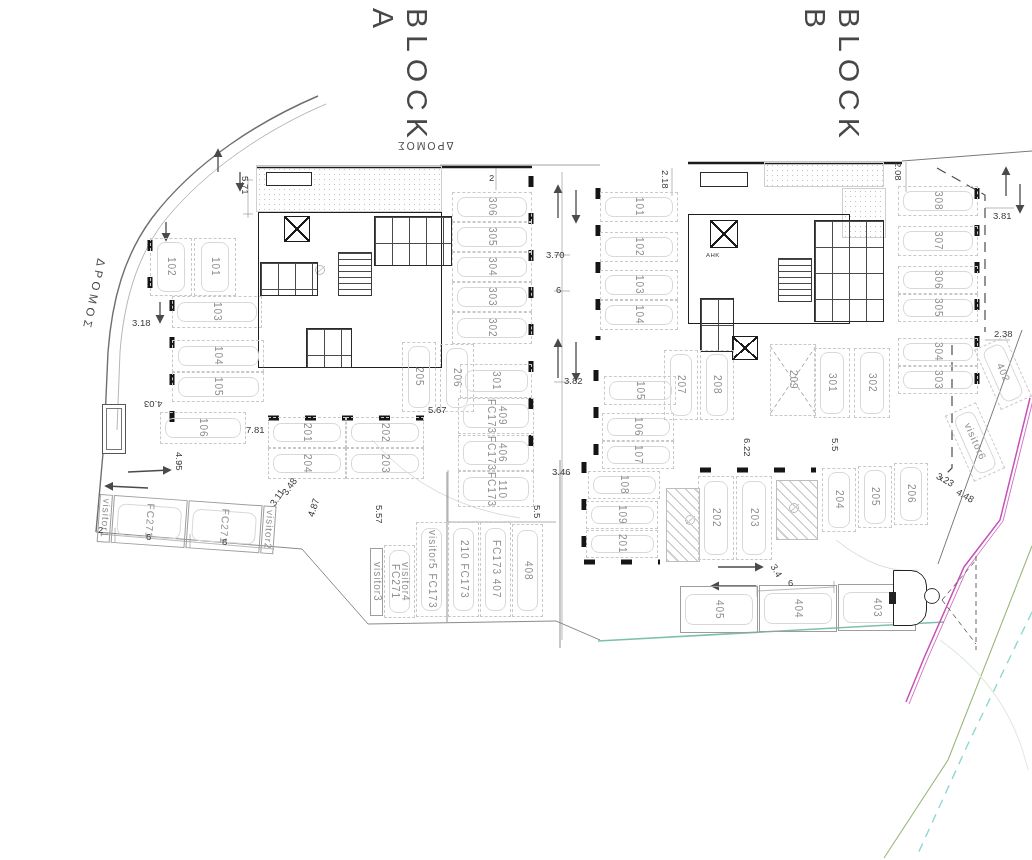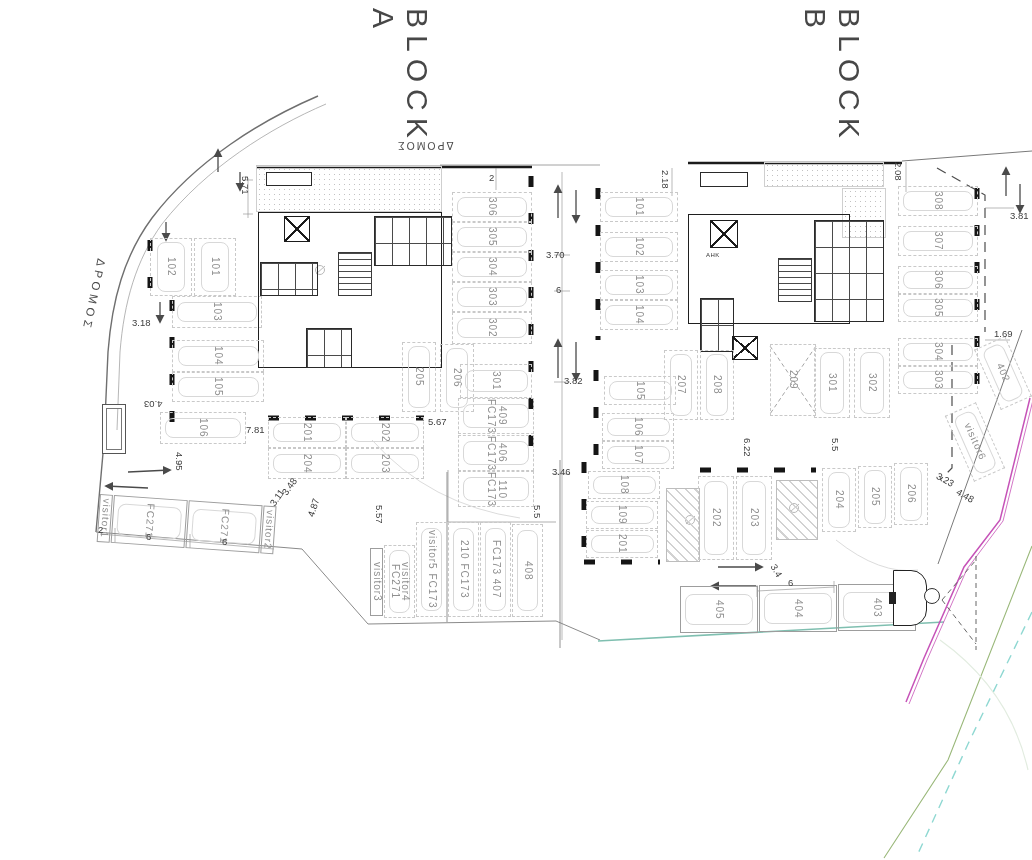--- a/index.html
+++ b/index.html
@@ -448,34 +448,34 @@
 
   <div class="dim v" style="left:240px;top:176px;">5.71</div>
   <div class="dim" style="left:132px;top:317px;">3.18</div>
   <div class="dim" style="left:144px;top:399px;transform:rotate(180deg);">4.03</div>
   <div class="dim" style="left:246px;top:424px;">7.81</div>
   <div class="dim v" style="left:174px;top:452px;">4.95</div>
   <div class="dim" style="left:280px;top:481px;transform:rotate(-55deg);">3.48</div>
   <div class="dim" style="left:268px;top:492px;transform:rotate(-55deg);">3.11</div>
   <div class="dim" style="left:304px;top:502px;transform:rotate(-72deg);">4.87</div>
   <div class="dim v" style="left:374px;top:505px;">5.57</div>
-  <div class="dim" style="left:428px;top:416px;">5.67</div>
+  <div class="dim" style="left:428px;top:404px;">5.67</div>
   <div class="dim" style="left:98px;top:524px;">2</div>
   <div class="dim" style="left:146px;top:531px;">6</div>
   <div class="dim" style="left:222px;top:536px;">6</div>
   <div class="dim" style="left:489px;top:172px;">2</div>
   <div class="dim" style="left:546px;top:249px;">3.70</div>
   <div class="dim" style="left:556px;top:284px;">6</div>
   <div class="dim" style="left:564px;top:375px;">3.82</div>
   <div class="dim" style="left:552px;top:466px;">3.46</div>
   <div class="dim v" style="left:532px;top:505px;">5.5</div>
   <div class="dim v" style="left:830px;top:438px;">5.5</div>
   <div class="dim v" style="left:742px;top:438px;">6.22</div>
   <div class="dim v" style="left:660px;top:170px;">2.18</div>
   <div class="dim v" style="left:893px;top:162px;">2.08</div>
-  <div class="dim" style="left:993px;top:210px;margin-left:17px;">3.81</div>
-  <div class="dim" style="left:994px;top:328px;">1.69</div>
+  <div class="dim" style="left:993px;top:210px;">3.81</div>
+  <div class="dim" style="left:994px;top:328px;">2.38</div>
   <div class="dim" style="left:936px;top:474px;transform:rotate(30deg);">3.23</div>
   <div class="dim" style="left:956px;top:490px;transform:rotate(30deg);">4.48</div>
   <div class="dim" style="left:770px;top:565px;transform:rotate(60deg);">3.4</div>
   <div class="dim" style="left:788px;top:577px;">6</div>
 
 </div>
 
 </body></html>

